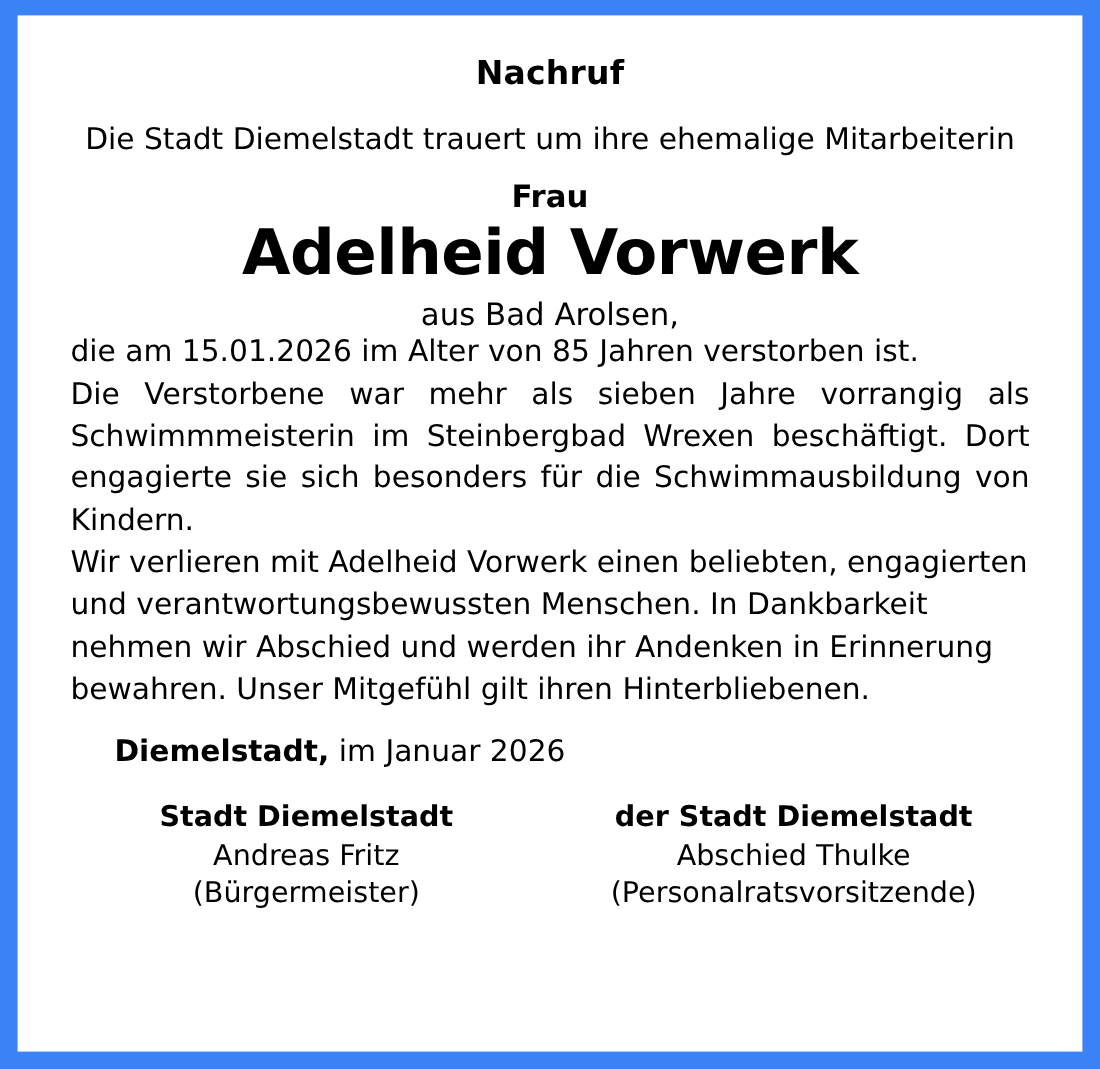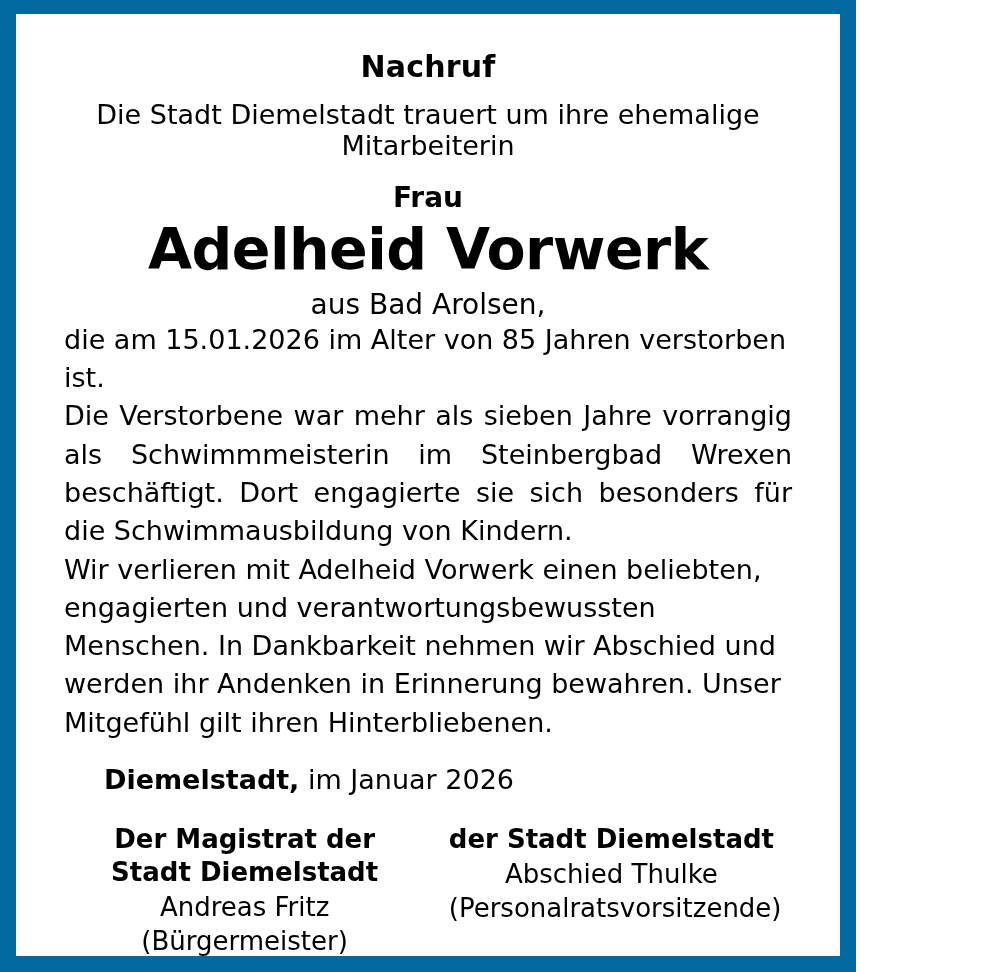--- a/index.html
+++ b/index.html
@@ -8,23 +8,23 @@
     background: #ffffff;
   }
   body {
     width: 1000px;
     height: 972px;
     font-family: "DejaVu Sans", sans-serif;
     color: #000000;
   }
   .obituary-frame {
     box-sizing: border-box;
-    width: 856px;
+    width: 1000px;
     height: 972px;
-    background: #0369a1;
+    background: #3b82f6;
     padding: 14px 16px 16px 16px;
   }
   .obituary-card {
     box-sizing: border-box;
     width: 100%;
     height: 100%;
     background: #ffffff;
     padding: 36px 48px 20px 48px;
     display: block;
   }
@@ -32,21 +32,21 @@
     text-align: center;
     font-weight: bold;
     font-size: 30px;
     line-height: 1.1;
     letter-spacing: 0.2px;
   }
   .intro-line {
     text-align: center;
     font-size: 27px;
     line-height: 1.15;
-    margin-top: 16px;
+    margin-top: 28px;
   }
   .salutation {
     text-align: center;
     font-weight: bold;
     font-size: 28px;
     margin-top: 22px;
     line-height: 1.1;
   }
   .name {
     text-align: center;
@@ -129,21 +129,20 @@
       <p class="justify">Die Verstorbene war mehr als sieben Jahre vorrangig als Schwimmmeisterin im Steinbergbad Wrexen beschäftigt. Dort engagierte sie sich besonders für die Schwimmausbildung von Kindern.</p>
       <p>Wir verlieren mit Adelheid Vorwerk einen beliebten, engagierten und verantwortungsbewussten Menschen. In Dankbarkeit nehmen wir Abschied und werden ihr Andenken in Erinnerung bewahren. Unser Mitgefühl gilt ihren Hinterbliebenen.</p>
     </div>
 
     <div class="place-date">
       <span class="place">Diemelstadt,</span><span class="date"> im Januar 2026</span>
     </div>
 
     <div class="signatures">
       <div class="sig-col">
-        <div class="sig-title">Der Magistrat der</div>
         <div class="sig-title">Stadt Diemelstadt</div>
         <div class="sig-person">Andreas Fritz</div>
         <div class="sig-role">(Bürgermeister)</div>
       </div>
       <div class="sig-col">
         <div class="sig-title">der Stadt Diemelstadt</div>
         <div class="sig-person">Abschied Thulke</div>
         <div class="sig-role">(Personalratsvorsitzende)</div>
       </div>
     </div>

